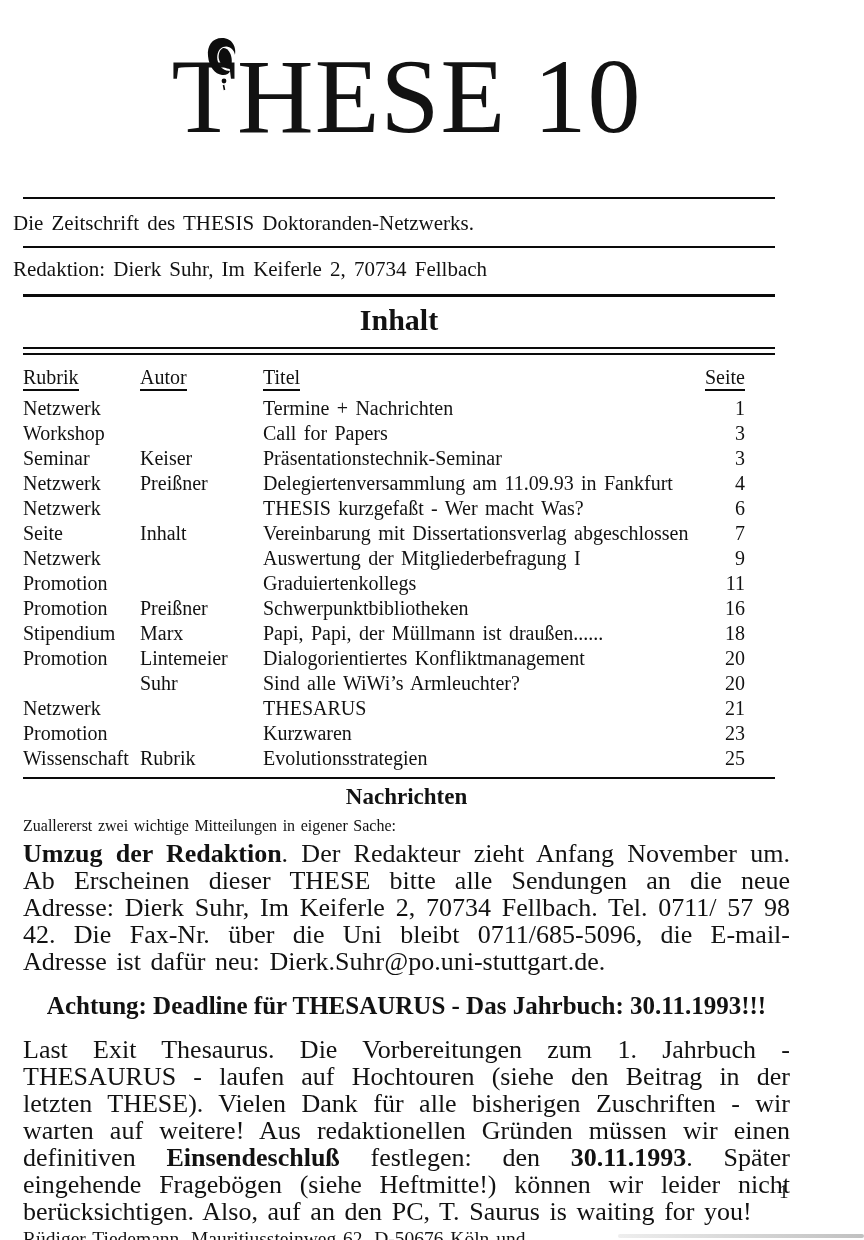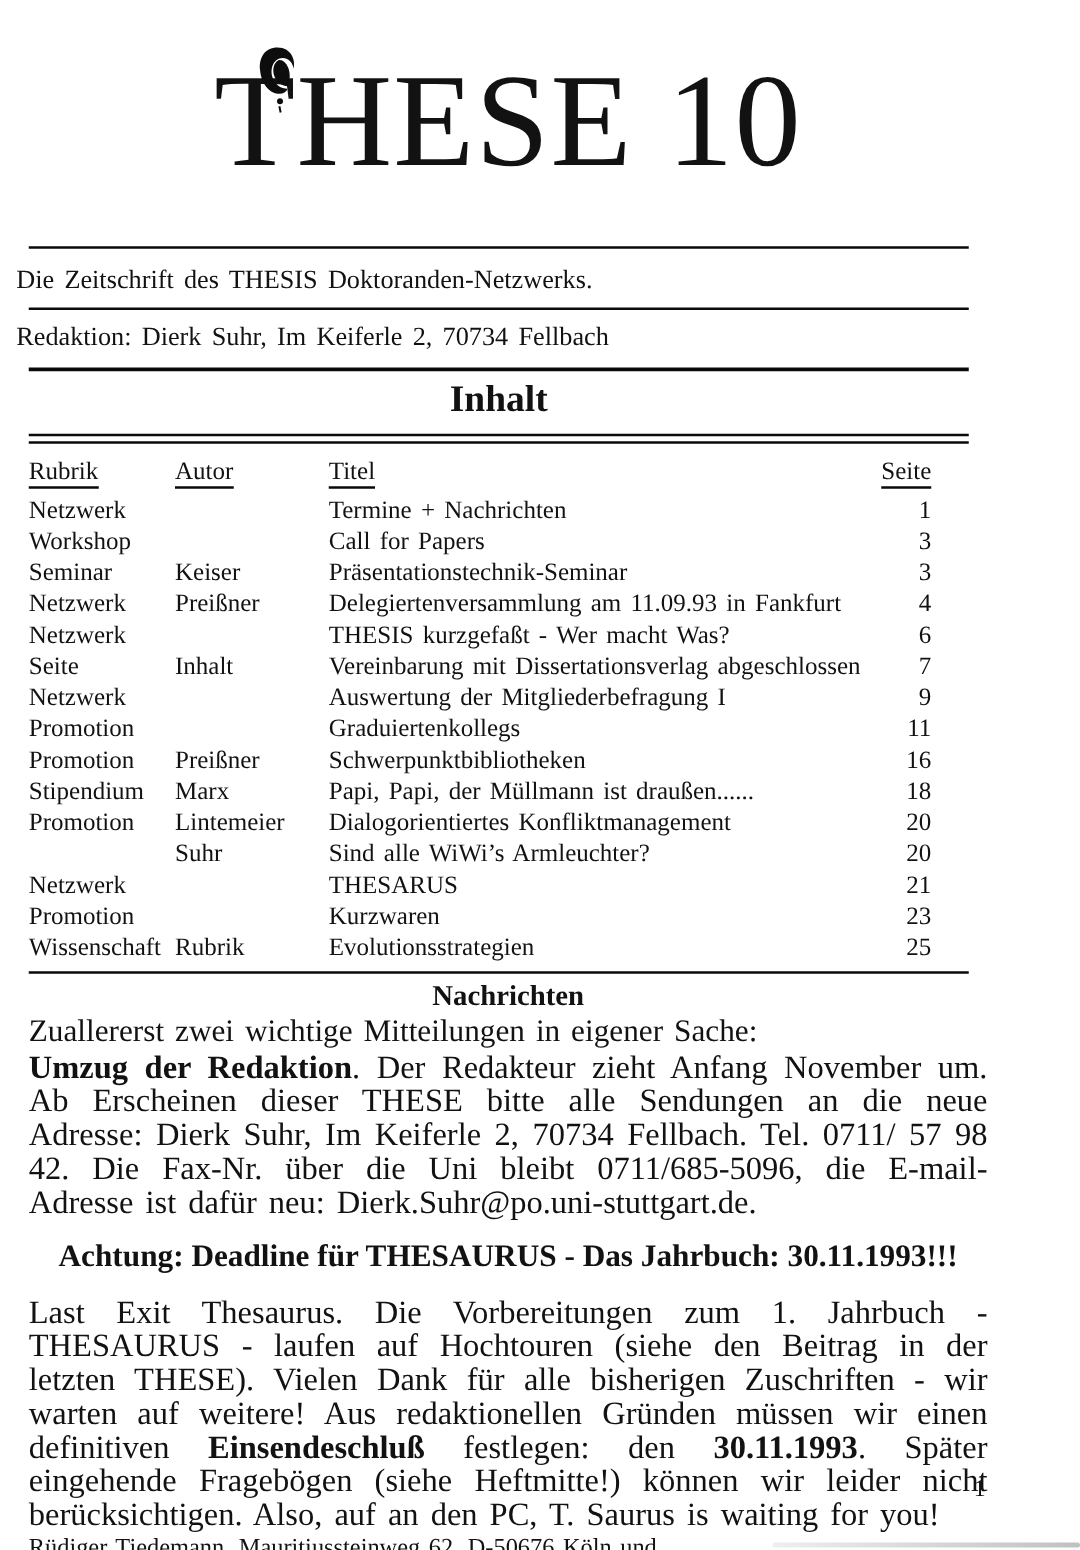--- a/index.html
+++ b/index.html
@@ -48,21 +48,21 @@
   table.toc col.c4{width:88px;}
   table.toc td{padding:0;line-height:25px;vertical-align:baseline;overflow:visible;white-space:nowrap;}
   table.toc tr.head td{padding-bottom:6px;}
   table.toc td.seite{text-align:right;padding-right:30px;}
   .uh{border-bottom:2px solid #0a0a0a;padding-bottom:1px;}
   
   .section-heading{
     margin:5px 0 0 23px;width:767px;text-align:center;
     font-size:23px;line-height:25px;font-weight:bold;
   }
-  .intro-line{margin:4px 0 0 23px;width:767px;font-size:25px;line-height:25px;word-spacing:0.1em;}
+  .intro-line{margin:4px 0 0 23px;width:767px;font-size:16px;line-height:25px;word-spacing:0.1em;}
   .body-par{
     margin:2px 0 0 23px;width:767px;
     font-size:26px;line-height:27px;
     text-align:justify;word-spacing:0.12em;
   }
   .achtung-heading{
     margin:17px 0 16px 23px;width:767px;text-align:center;
     font-size:25px;line-height:28px;font-weight:bold;white-space:nowrap;
   }
   .achtung-par{margin-top:4px;}

